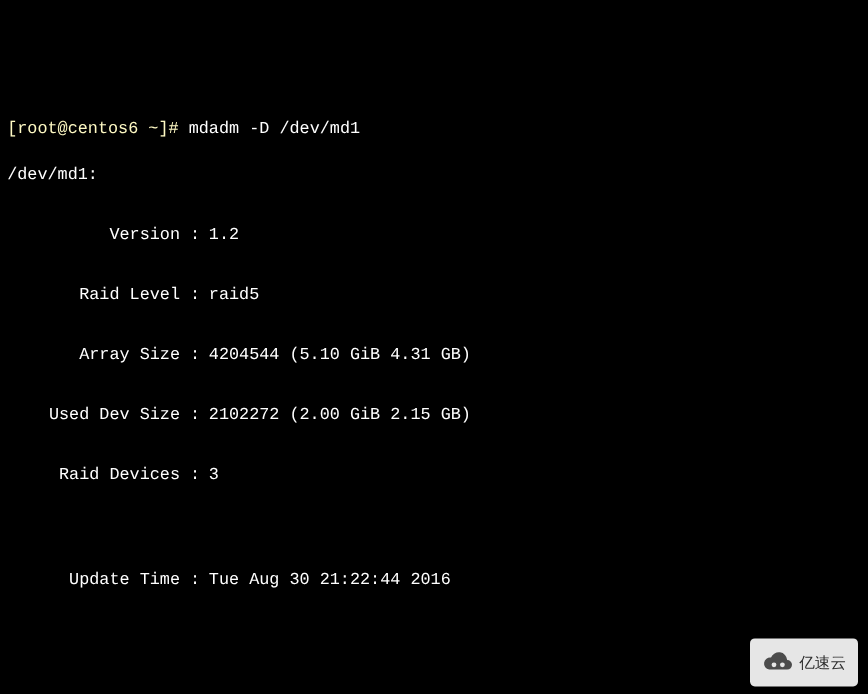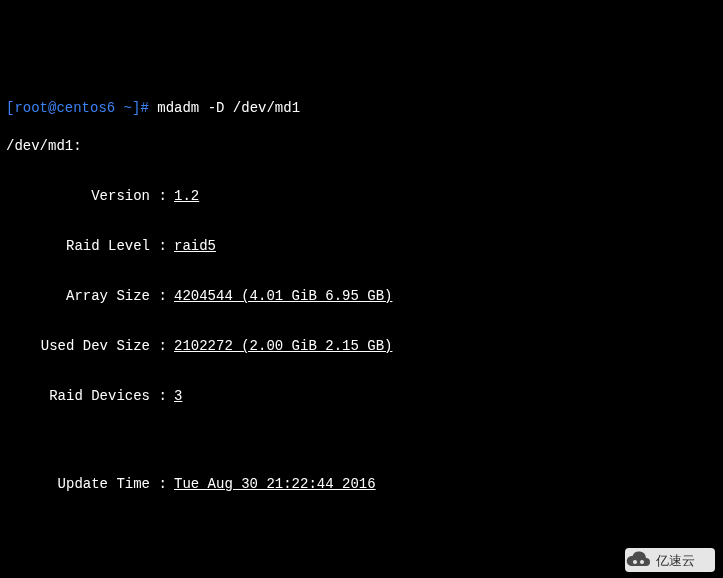--- a/index.html
+++ b/index.html
@@ -9,38 +9,38 @@
       font-family: "Consolas", "Monaco", "Courier New", monospace;
       font-size: 14px;
       line-height: 19px;
       width: 723px;
       height: 578px;
       padding: 4px 6px;
       white-space: pre;
       position: relative;
       overflow: hidden;
     }
-    .prompt-user { color: #3b82f6; text-align: right; }
+    .prompt-user { color: #fef9c3; text-align: right; }
     .kv-line { display: block; }
     .key { display: inline-block; width: 144px; text-align: right; margin-top: 12px; }
     .sep { display: inline-block; width: 24px; text-align: center; }
-    .val { display: inline-block; text-decoration: underline; }
+    .val { display: inline-block; }
     .dev-header { color: #fff; }
     .blank { height: 19px; }
     .watermark {
       position: absolute;
       right: 8px;
       bottom: 6px;
       width: 90px;
-      height: 24px;
+      height: 40px;
       background: #fff;
       border-radius: 4px;
       display:flex;
       align-items:center;
-      justify-content:flex-start;
+      justify-content:center;
       opacity: 0.9;
       pointer-events:none;
     }
     .watermark svg { flex:none; }
     .watermark-text {
       color:#333;
       font-family: "Microsoft YaHei", sans-serif;
       font-size: 13px;
       margin-left:3px;
       white-space: nowrap;
@@ -49,21 +49,21 @@
 </head>
 <body>
 
 
 
 <div>
 <div><span class="prompt-user">[root@centos6 ~]# </span><span>mdadm -D /dev/md1</span></div>
 <div class="dev-header">/dev/md1:</div>
 <div class="kv-line"><span class="key">Version</span><span class="sep"> : </span><span class="val">1.2</span></div>
 <div class="kv-line"><span class="key">Raid Level</span><span class="sep"> : </span><span class="val">raid5</span></div>
-<div class="kv-line"><span class="key">Array Size</span><span class="sep"> : </span><span class="val">4204544 (4.01 GiB 6.95 GB)</span></div>
+<div class="kv-line"><span class="key">Array Size</span><span class="sep"> : </span><span class="val">4204544 (5.10 GiB 4.31 GB)</span></div>
 <div class="kv-line"><span class="key">Used Dev Size</span><span class="sep"> : </span><span class="val">2102272 (2.00 GiB 2.15 GB)</span></div>
 <div class="kv-line"><span class="key">Raid Devices</span><span class="sep"> : </span><span class="val">3</span></div>
 <div class="blank"></div>
 <div class="kv-line"><span class="key">Update Time</span><span class="sep"> : </span><span class="val">Tue Aug 30 21:22:44 2016</span></div>
 
 
 
 
 
 

